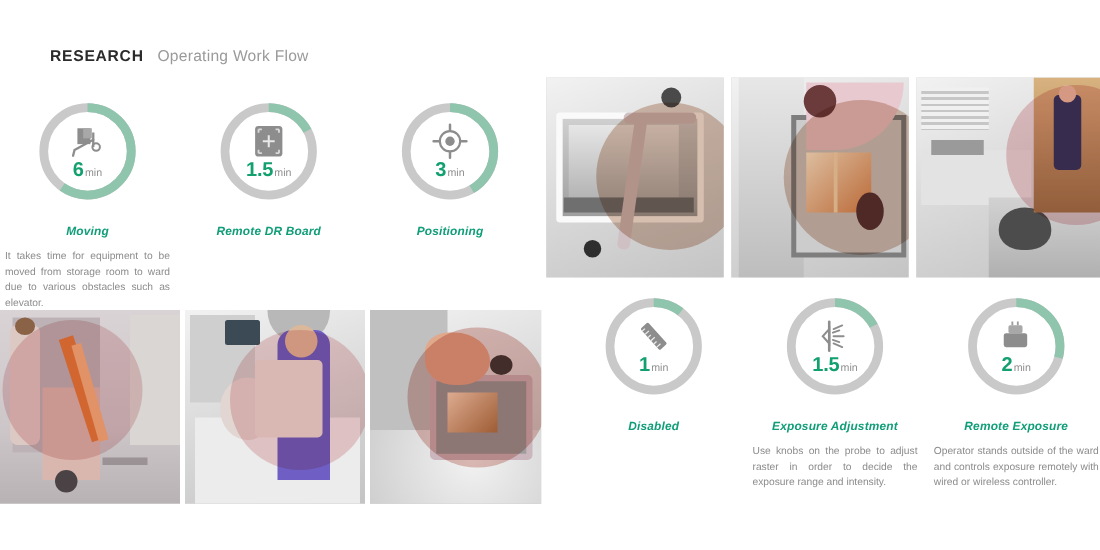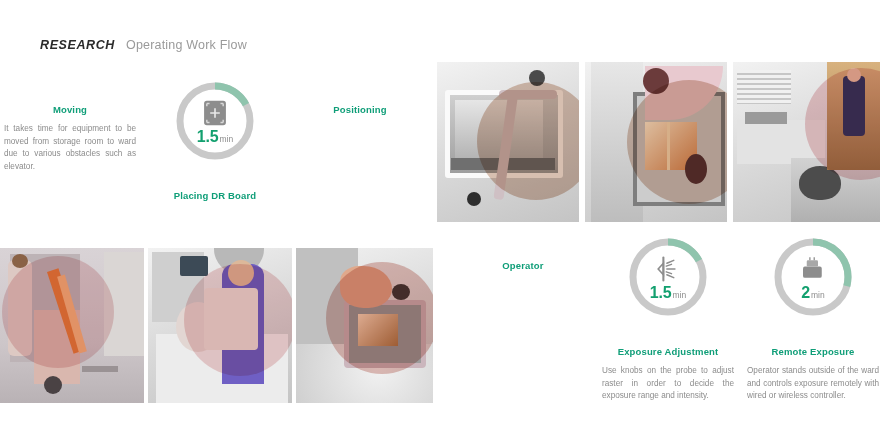--- a/index.html
+++ b/index.html
@@ -23,21 +23,20 @@
     top: 38px;
     display: flex;
     align-items: baseline;
     gap: 11px;
   }
   .header .research {
     font-size: 12.5px;
     font-weight: bold;
     letter-spacing: 0.6px;
     color: #2b2b2b;
-    font-style: italic;
   }
   .header .subtitle {
     font-size: 12.5px;
     font-weight: normal;
     letter-spacing: 0.2px;
     color: #9a9a9a;
   }
 
   
   .step {
@@ -88,25 +87,26 @@
     font-weight: bold;
     color: #13a06f;
     letter-spacing: -0.2px;
   }
   .donut-value .unit {
     font-size: 8.5px;
     color: #8e8e8e;
     margin-left: 1px;
   }
   .step-title {
-    margin-top: 26px;
+    margin-top: 16px;
     font-size: 9.5px;
     font-weight: bold;
     color: #0f9e78;
     letter-spacing: 0.15px;
+    font-style: italic;
   }
   .step-desc {
     margin-top: 8px;
     font-size: 8.2px;
     line-height: 1.55;
     color: #8c8c8c;
     text-align: justify;
     padding: 0 4px;
     hyphens: auto;
   }
@@ -134,20 +134,40 @@
 </style>
 </head>
 <body>
 
 <div class="header">
   <span class="research">RESEARCH</span>
   <span class="subtitle">Operating Work Flow</span>
 </div>
 
 <div class="step" id="step-0" style="left:0px; top:78px;">
+  <div class="donut-wrap">
+    <svg viewBox="0 0 86 86">
+      <circle cx="43" cy="43" r="35" fill="none" stroke="#c9c9c9" stroke-width="7"></circle>
+      <circle class="arc" cx="43" cy="43" r="35" fill="none" stroke="#8fc4ad" stroke-width="7" stroke-linecap="butt" stroke-dasharray="131.3360262125733 88.57545953871221"></circle>
+    </svg>
+    <div class="donut-center">
+      <div class="donut-icon">
+        <svg width="26" height="24" viewBox="0 0 26 24">
+          <rect x="11" y="5" width="11" height="9" fill="#8d8d8d"></rect>
+          <rect x="15" y="9" width="7" height="6" fill="#a8a8a8"></rect>
+          <path d="M3 2 L7 3 L14 16" stroke="#8d8d8d" stroke-width="1.6" fill="none" stroke-linecap="round"></path>
+          <path d="M9 16 L19 16" stroke="#8d8d8d" stroke-width="1.6" fill="none"></path>
+          <circle cx="9" cy="18" r="2.6" fill="none" stroke="#8d8d8d" stroke-width="1.4"></circle>
+        </svg>
+      </div>
+      <div class="donut-value">
+        <span class="num">6</span><span class="unit">min</span>
+      </div>
+    </div>
+  </div>
   <div class="step-title">Moving</div>
   <div class="step-desc">It takes time for equipment to be moved from storage room to ward due to various obstacles such as elevator.</div>
 </div>
 
 <div class="step" id="step-1" style="left:145px; top:78px;">
   <div class="donut-wrap">
     <svg viewBox="0 0 86 86">
       <circle cx="43" cy="43" r="35" fill="none" stroke="#c9c9c9" stroke-width="7"></circle>
       <circle class="arc" cx="43" cy="43" r="35" fill="none" stroke="#8fc4ad" stroke-width="7" stroke-linecap="butt" stroke-dasharray="37.87364476827695 182.03784098300855"></circle>
     </svg>
@@ -157,29 +177,66 @@
           <rect x="2" y="3" width="18" height="16" rx="2" fill="#8d8d8d"></rect>
           <path d="M11 7.5 L11 14.5 M7.5 11 L14.5 11" stroke="#e8e8e8" stroke-width="1.2"></path>
           <path d="M4 5 L6 5 M4 5 L4 7 M18 5 L16 5 M18 5 L18 7 M4 17 L6 17 M4 17 L4 15 M18 17 L16 17 M18 17 L18 15" stroke="#d8d8d8" stroke-width="1.1" fill="none"></path>
         </svg>
       </div>
       <div class="donut-value">
         <span class="num">1.5</span><span class="unit">min</span>
       </div>
     </div>
   </div>
-  <div class="step-title">Placing DR Board</div>
+  <div class="step-title">Remote DR Board</div>
 </div>
 
 <div class="step" id="step-2" style="left:290px; top:78px;">
+  <div class="donut-wrap">
+    <svg viewBox="0 0 86 86">
+      <circle cx="43" cy="43" r="35" fill="none" stroke="#c9c9c9" stroke-width="7"></circle>
+      <circle class="arc" cx="43" cy="43" r="35" fill="none" stroke="#8fc4ad" stroke-width="7" stroke-linecap="butt" stroke-dasharray="91.6297857297023 128.28170002158322"></circle>
+    </svg>
+    <div class="donut-center">
+      <div class="donut-icon">
+        <svg width="24" height="24" viewBox="0 0 24 24">
+          <circle cx="12" cy="12" r="6.5" fill="none" stroke="#8d8d8d" stroke-width="1.4"></circle>
+          <circle cx="12" cy="12" r="3" fill="#8d8d8d"></circle>
+          <path d="M12 1.5 L12 5 M12 19 L12 22.5 M1.5 12 L5 12 M19 12 L22.5 12" stroke="#8d8d8d" stroke-width="1.6" stroke-linecap="round"></path>
+        </svg>
+      </div>
+      <div class="donut-value">
+        <span class="num">3</span><span class="unit">min</span>
+      </div>
+    </div>
+  </div>
   <div class="step-title">Positioning</div>
 </div>
 
 <div class="step" id="step-3" style="left:453px; top:234px;">
-  <div class="step-title">Operator</div>
+  <div class="donut-wrap">
+    <svg viewBox="0 0 86 86">
+      <circle cx="43" cy="43" r="35" fill="none" stroke="#c9c9c9" stroke-width="7"></circle>
+      <circle class="arc" cx="43" cy="43" r="35" fill="none" stroke="#8fc4ad" stroke-width="7" stroke-linecap="butt" stroke-dasharray="23.21287905152458 196.69860669976094"></circle>
+    </svg>
+    <div class="donut-center">
+      <div class="donut-icon">
+        <svg width="26" height="26" viewBox="0 0 26 26">
+          <g transform="rotate(-42 13 13)">
+            <rect x="3" y="9.5" width="20" height="7" rx="1" fill="#8d8d8d"></rect>
+            <path d="M6 9.5 L6 13 M9 9.5 L9 12 M12 9.5 L12 13 M15 9.5 L15 12 M18 9.5 L18 13 M21 9.5 L21 12" stroke="#eaeaea" stroke-width="0.9"></path>
+          </g>
+        </svg>
+      </div>
+      <div class="donut-value">
+        <span class="num">1</span><span class="unit">min</span>
+      </div>
+    </div>
+  </div>
+  <div class="step-title">Disabled</div>
 </div>
 
 <div class="step" id="step-4" style="left:598px; top:234px;">
   <div class="donut-wrap">
     <svg viewBox="0 0 86 86">
       <circle cx="43" cy="43" r="35" fill="none" stroke="#c9c9c9" stroke-width="7"></circle>
       <circle class="arc" cx="43" cy="43" r="35" fill="none" stroke="#8fc4ad" stroke-width="7" stroke-linecap="butt" stroke-dasharray="37.87364476827695 182.03784098300855"></circle>
     </svg>
     <div class="donut-center">
       <div class="donut-icon">

